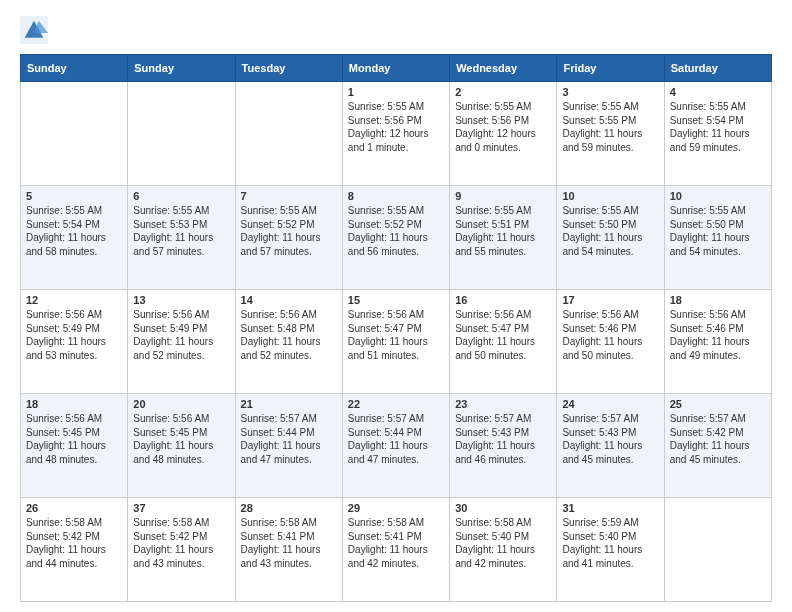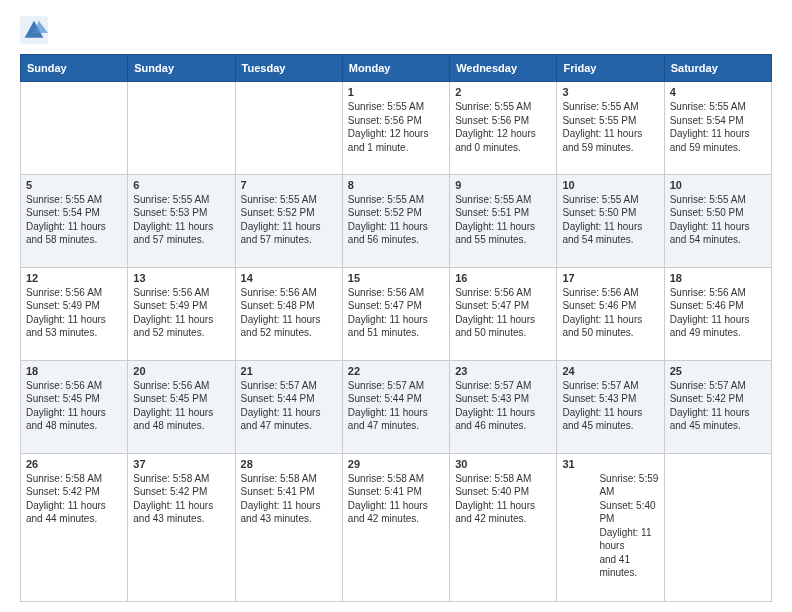--- a/index.html
+++ b/index.html
@@ -348,21 +348,21 @@
           </td>
           <td>
             <span class="day-num">30</span>
             <div class="day-info" style="white-space: pre-line;">Sunrise: 5:58 AM
 Sunset: 5:40 PM
 Daylight: 11 hours
 and 42 minutes.</div>
           </td>
           <td>
             <span class="day-num">31</span>
-            <div class="day-info" style="white-space: pre-line; margin-left: 37px;">Sunrise: 5:59 AM
+            <div class="day-info" style="white-space: pre-line;">Sunrise: 5:59 AM
 Sunset: 5:40 PM
 Daylight: 11 hours
 and 41 minutes.</div>
           </td>
           <td class="empty"></td>
         </tr>
       </tbody>
   </table>
 </div>
 

